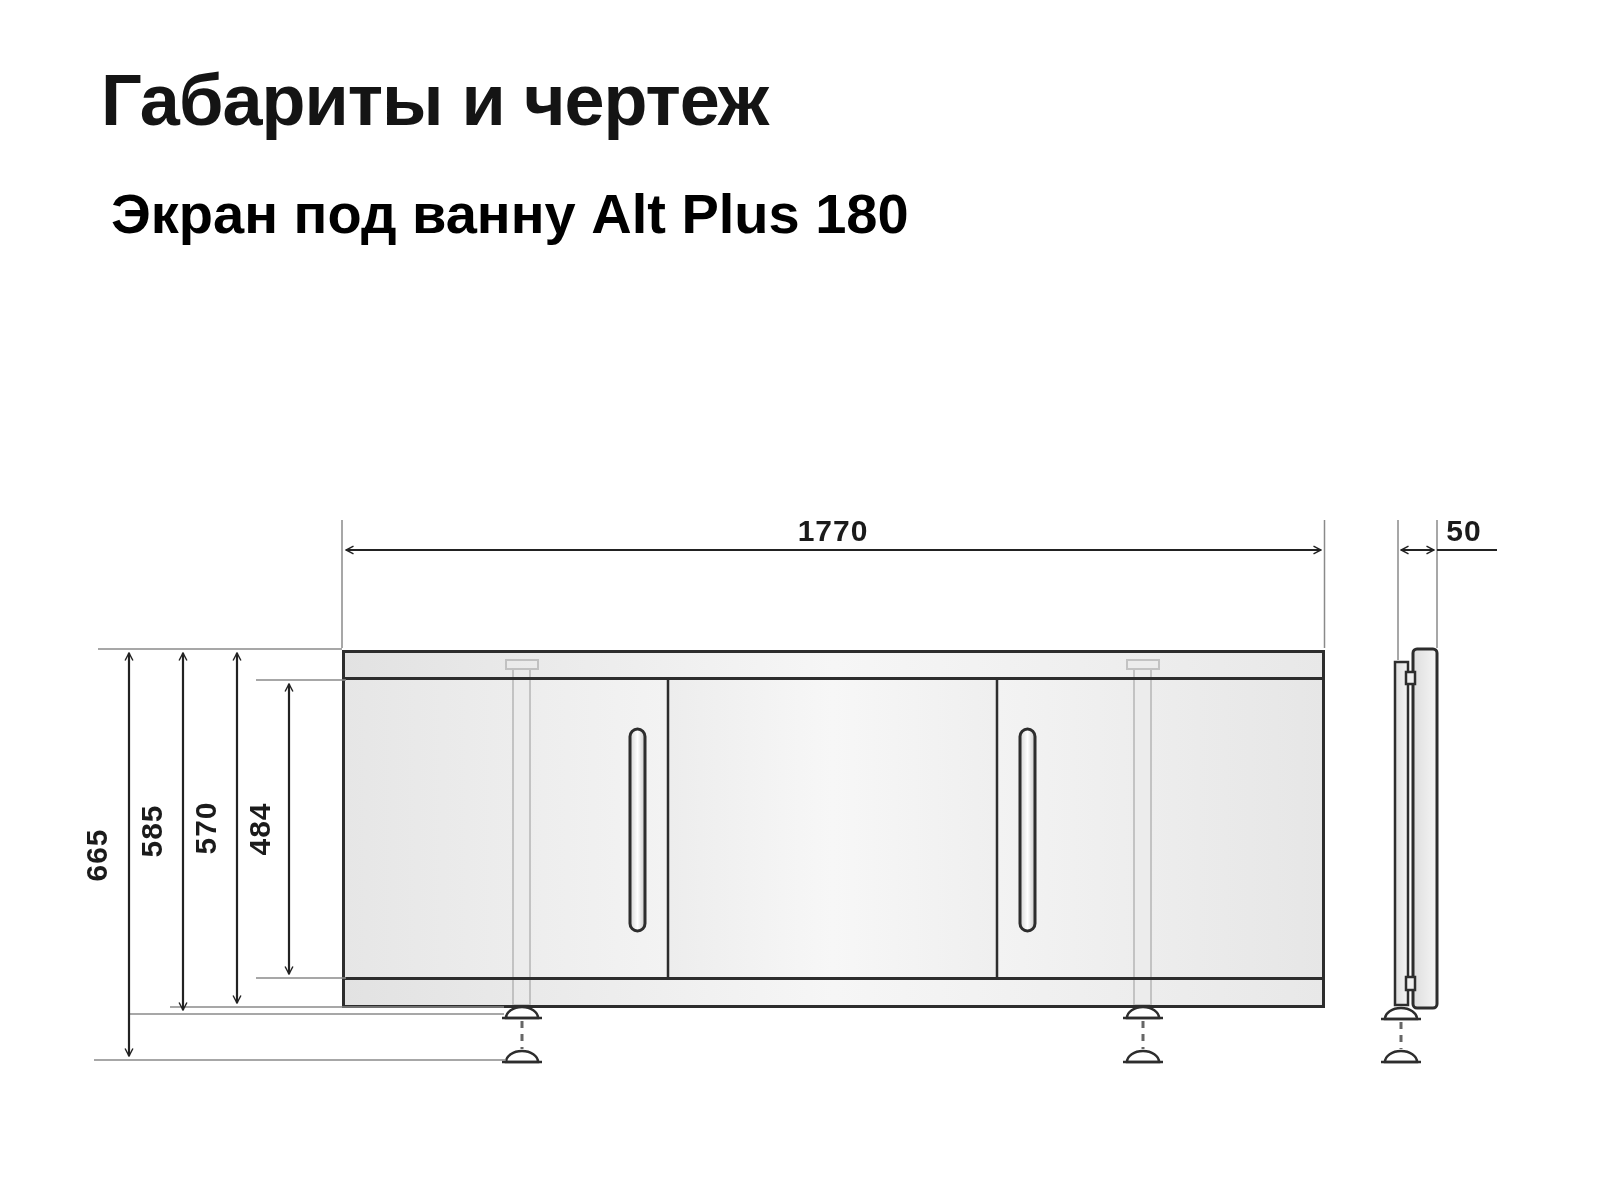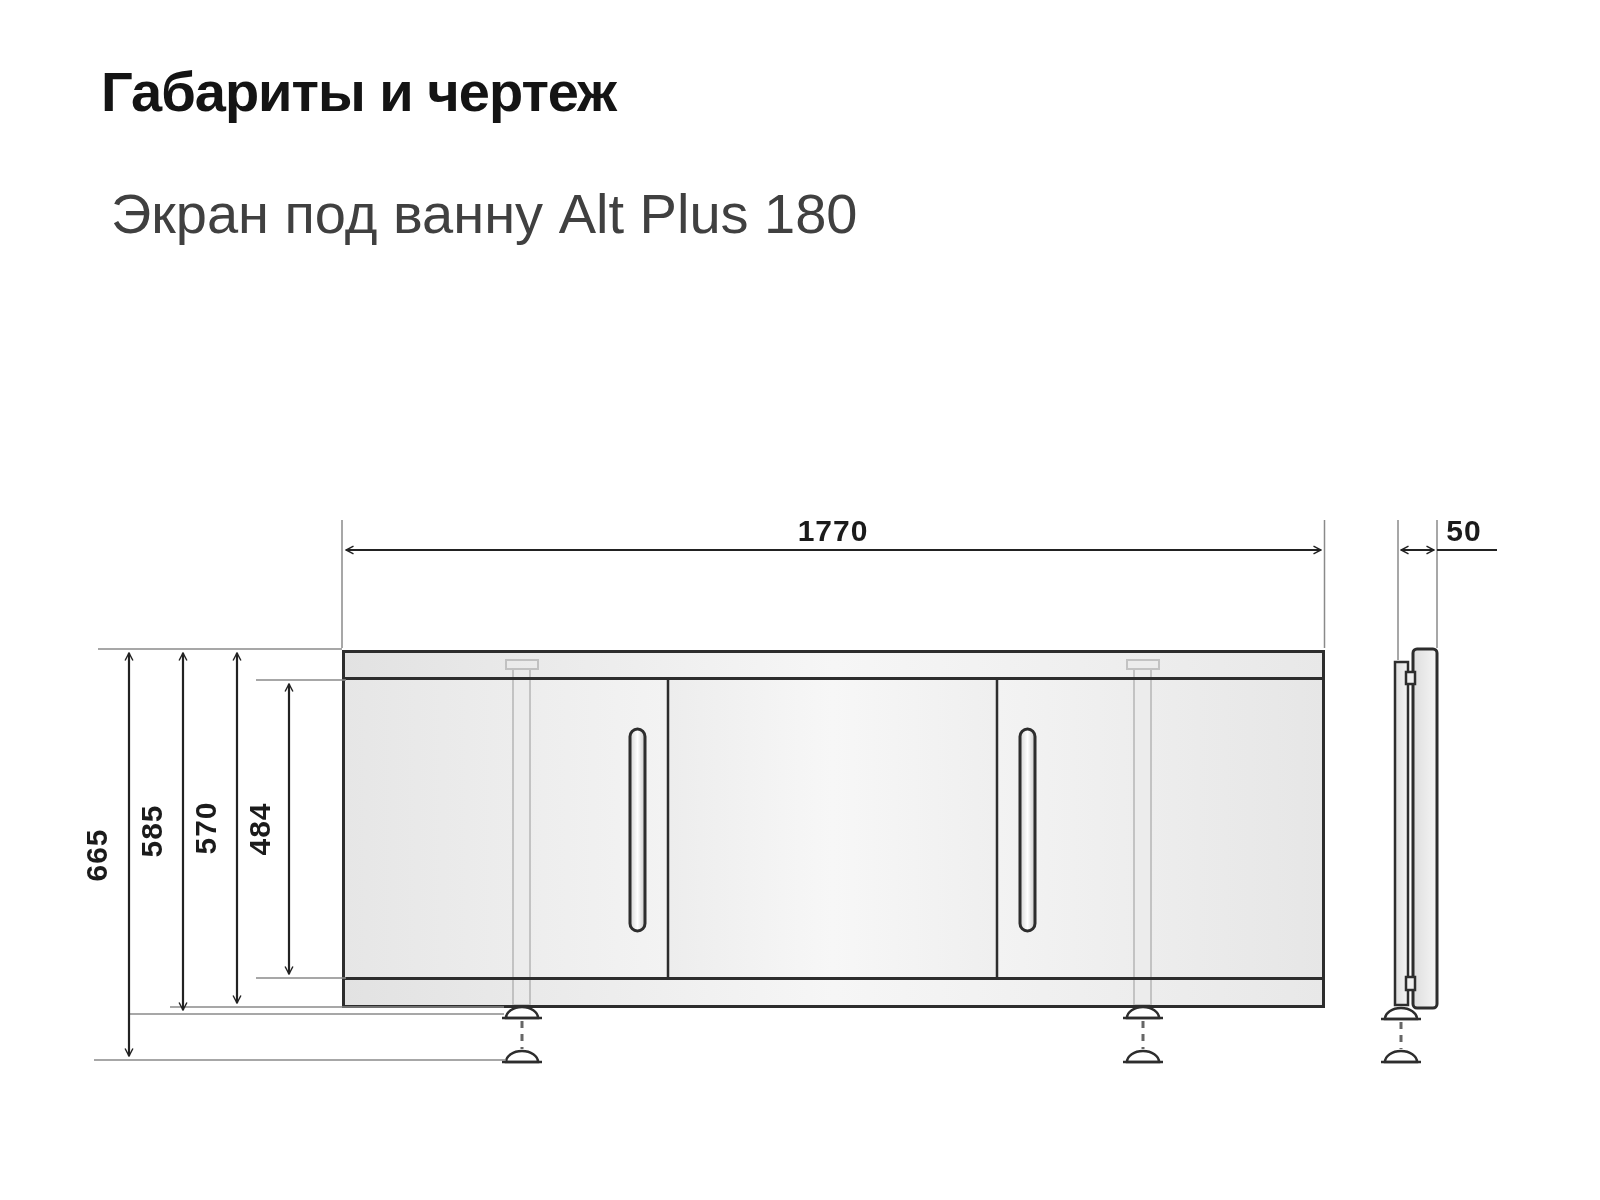--- a/index.html
+++ b/index.html
@@ -1,21 +1,21 @@
 <!DOCTYPE html>
 <html><head>
 <meta charset="utf-8">
 <style>
   html,body{margin:0;padding:0;background:#ffffff;}
   #page{position:relative;width:1600px;height:1200px;background:#ffffff;overflow:hidden;
         font-family:"Liberation Sans", sans-serif;}
-  .title{position:absolute;left:101px;top:64px;font-size:56px;font-weight:700;
+  .title{position:absolute;left:101px;top:64px;font-size:72px;font-weight:700;
          letter-spacing:-1px;color:#141414;line-height:1.0;}
-  .subtitle{position:absolute;left:111px;top:186px;font-size:56px;font-weight:400;
-         letter-spacing:0px;color:#404040;line-height:1.0;}
+  .subtitle{position:absolute;left:111px;top:186px;font-size:56px;font-weight:700;
+         letter-spacing:0px;color:#000000;line-height:1.0;}
   svg{position:absolute;left:0;top:0;}
   text{font-family:"Liberation Sans", sans-serif;}
   .dimtext{font-size:30px;font-weight:600;fill:#1b1b1b;letter-spacing:1px;}
 </style>
 </head>
 <body>
 
 <div id="page">
 
   <div class="title">Габариты и чертеж</div>

